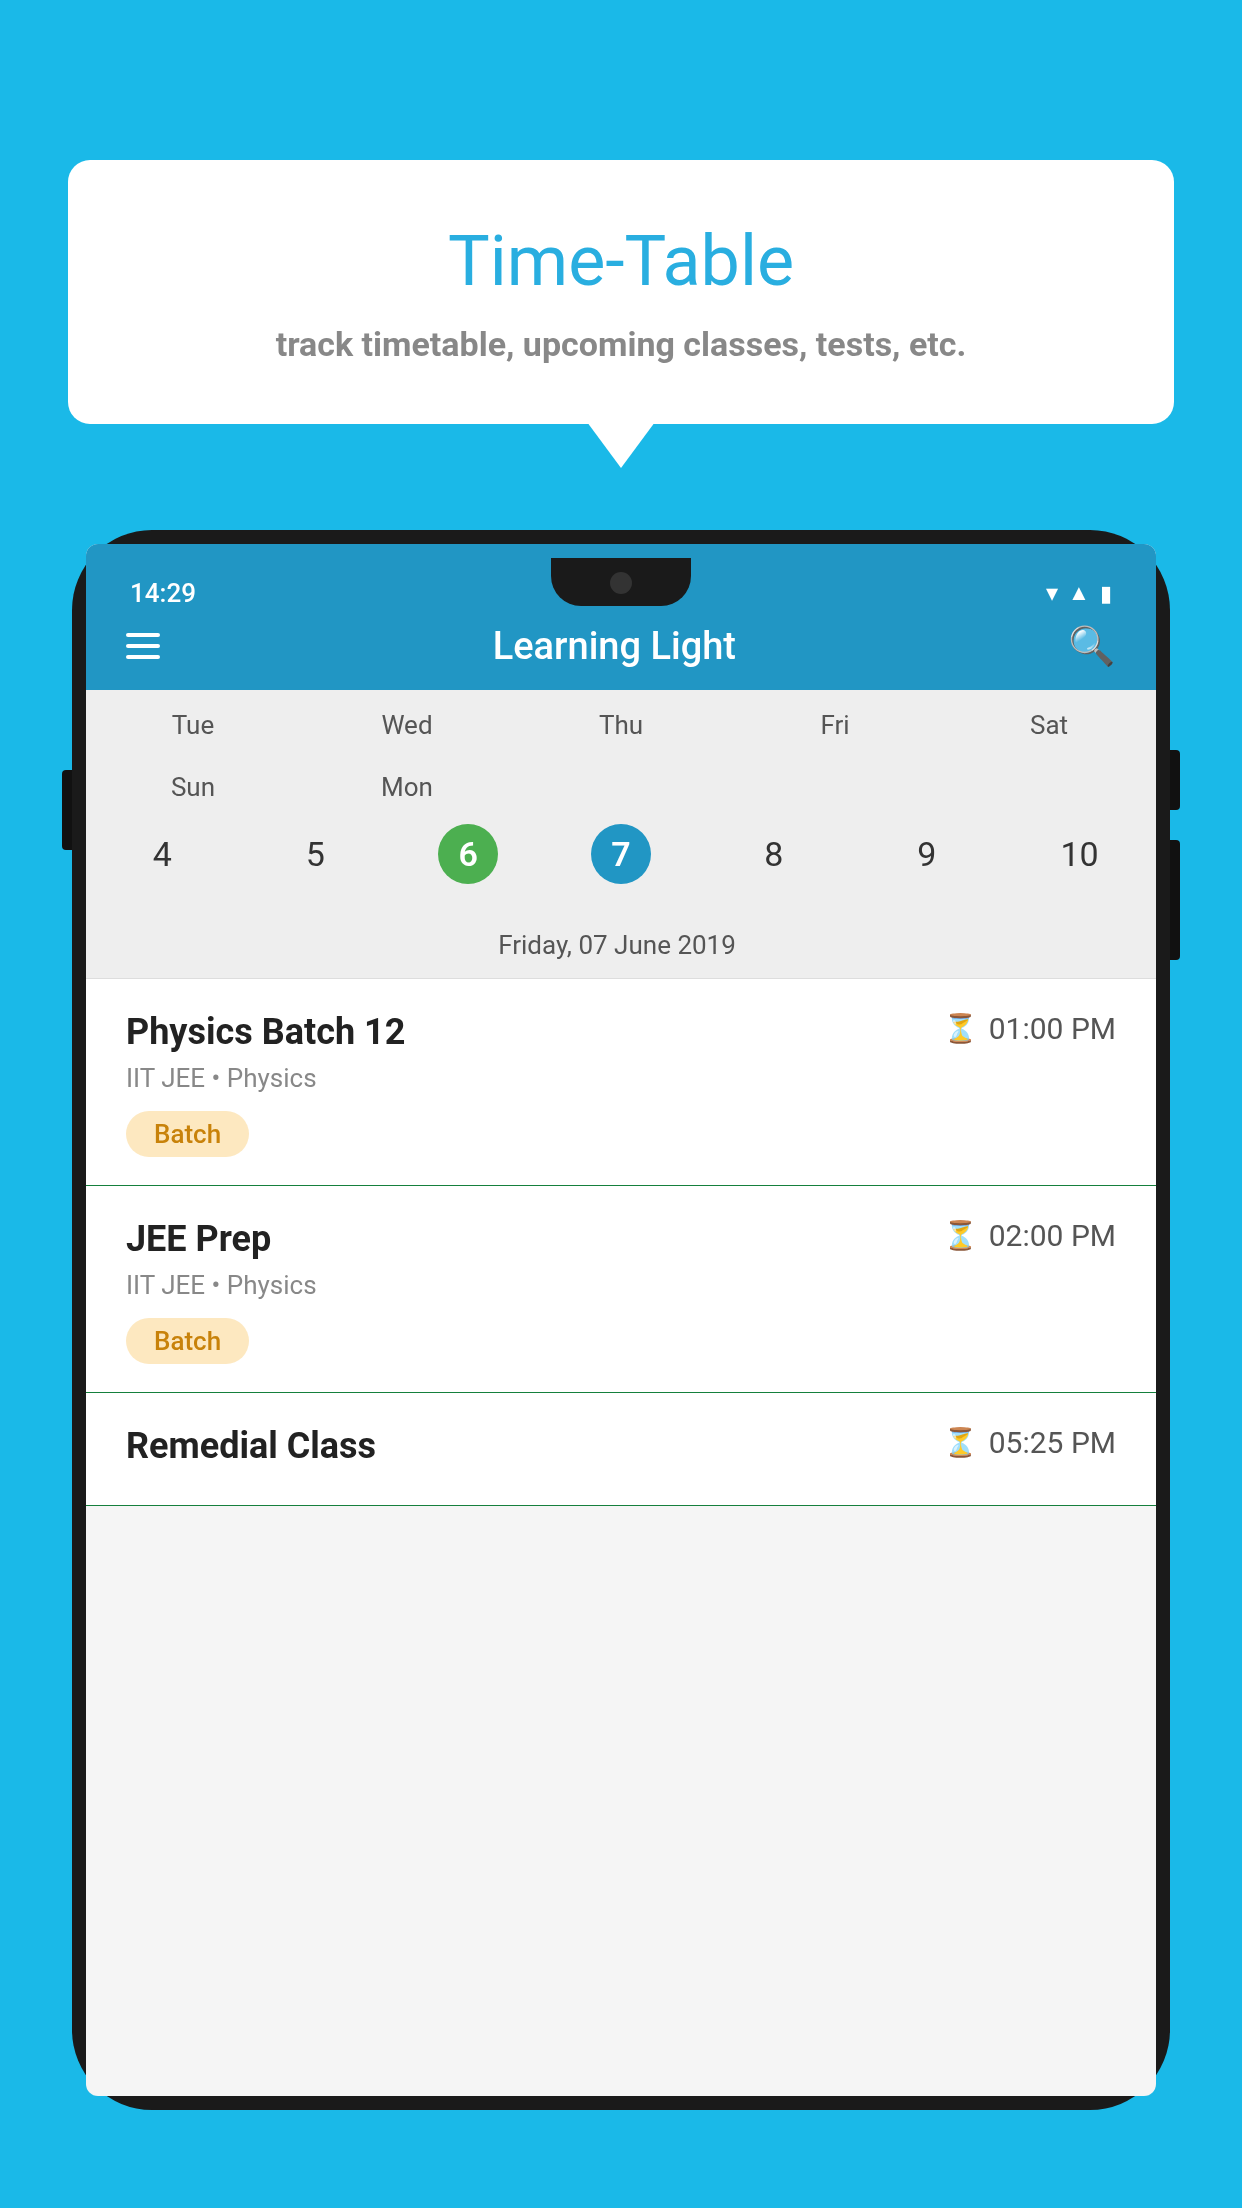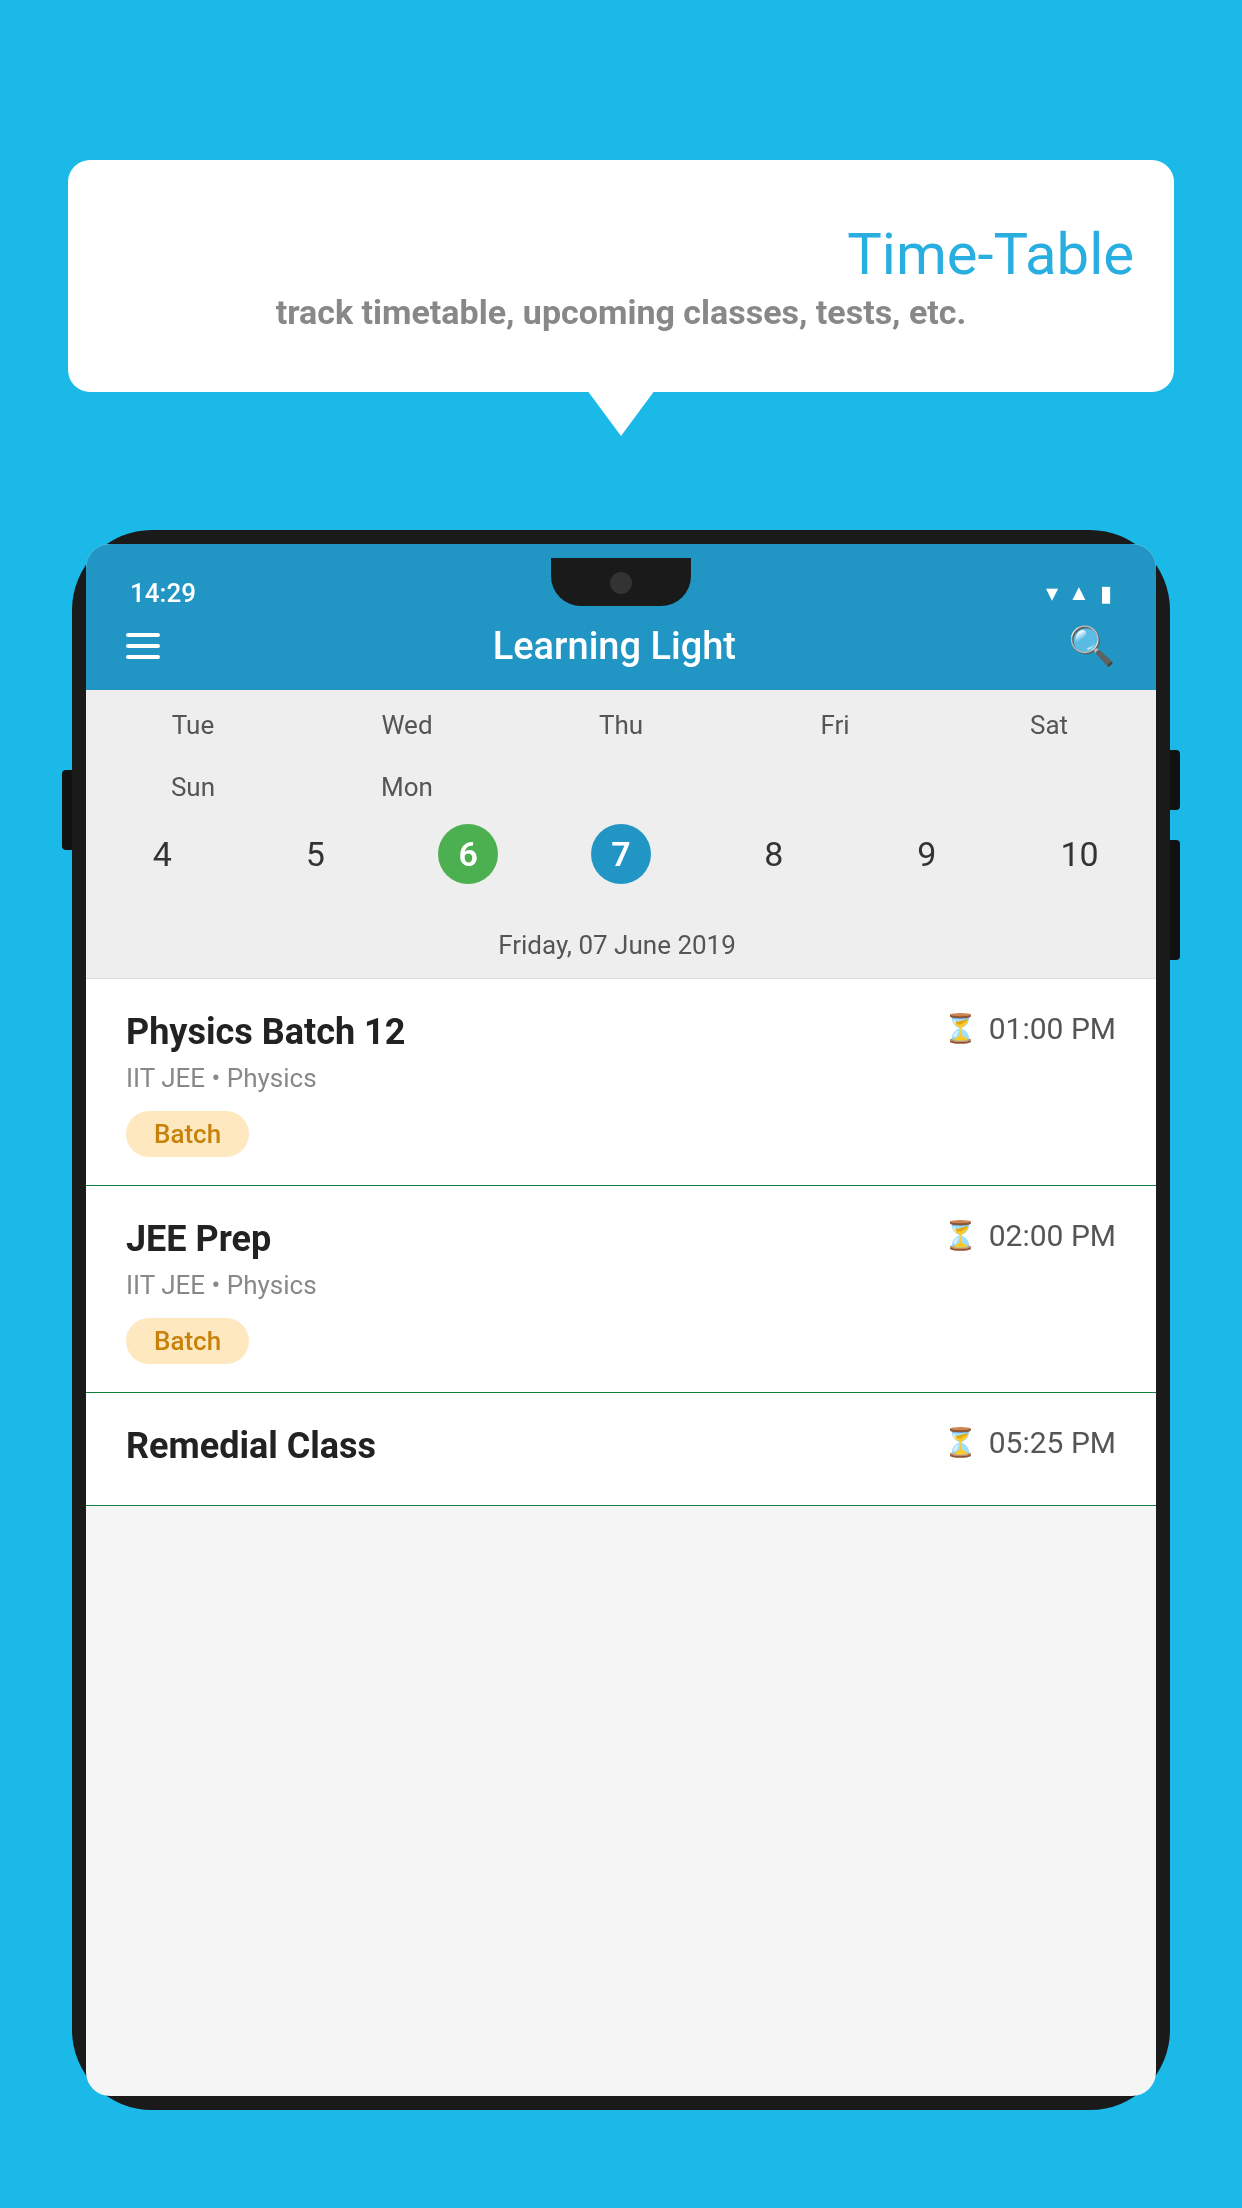--- a/index.html
+++ b/index.html
@@ -36,25 +36,24 @@
       left: 50%;
       transform: translateX(-50%);
       width: 0;
       height: 0;
       border-left: 34px solid transparent;
       border-right: 34px solid transparent;
       border-top: 46px solid white;
     }
 
     .bubble-title {
-      font-size: 58px;
+      font-size: 70px;
       color: #29aee0;
       font-weight: 400;
-      margin-bottom: 4px;
-      text-align: right;
+      margin-bottom: 22px;
     }
 
     .bubble-subtitle {
       font-size: 34px;
       color: #888;
       font-weight: 700;
     }
 
     
     .phone-mockup {
@@ -116,21 +115,21 @@
     }
 
     .status-icons {
       display: flex;
       gap: 10px;
       align-items: center;
     }
 
     .phone-screen {
       background: #f5f5f5;
-      border-radius: 24px;
+      border-radius: 12px;
       overflow: hidden;
       height: 100%;
       position: relative;
     }
 
     
     .app-header {
       background: #2196c4;
       padding: 80px 40px 22px 40px;
       display: flex;

